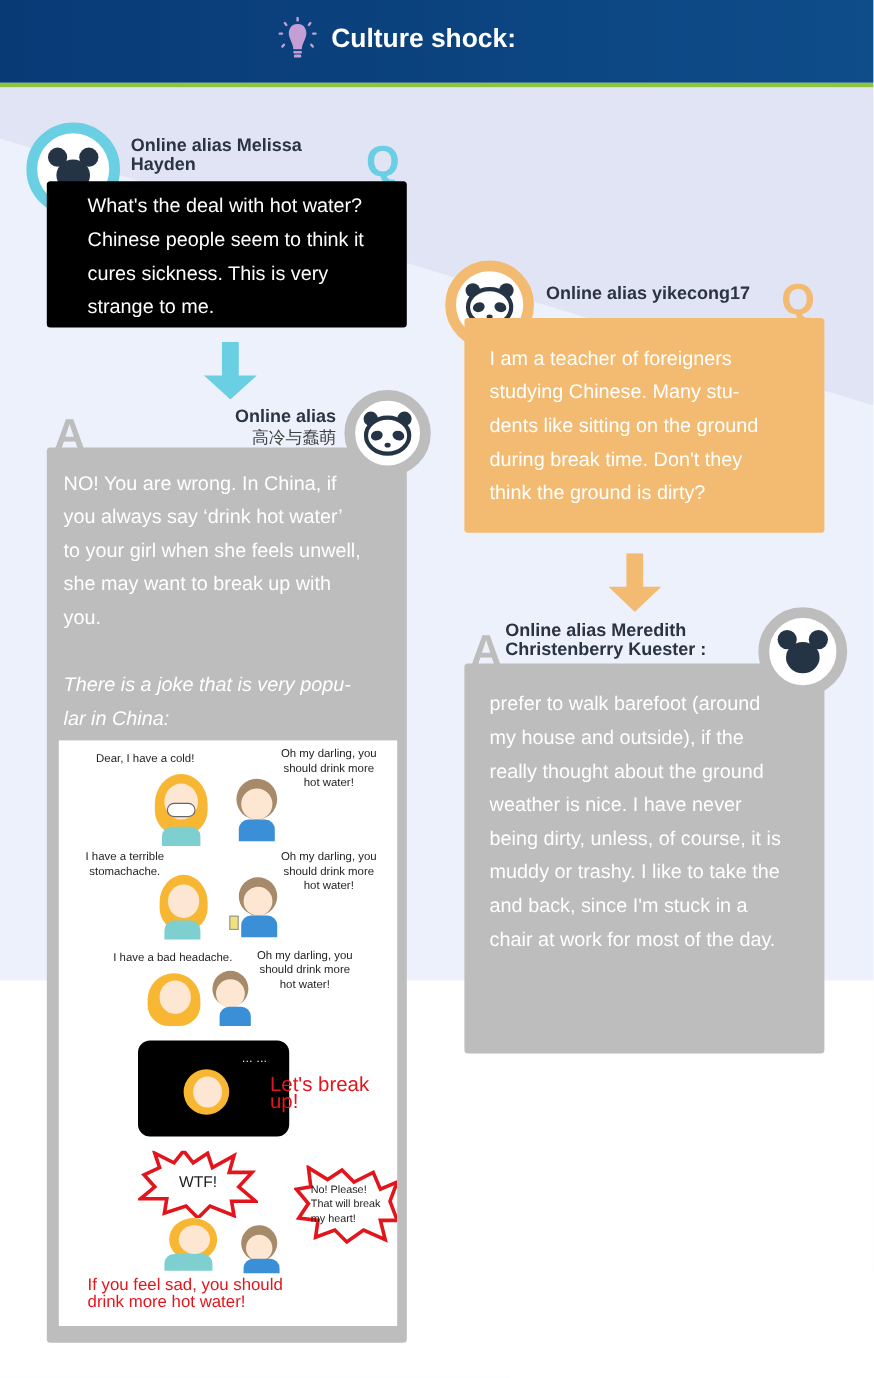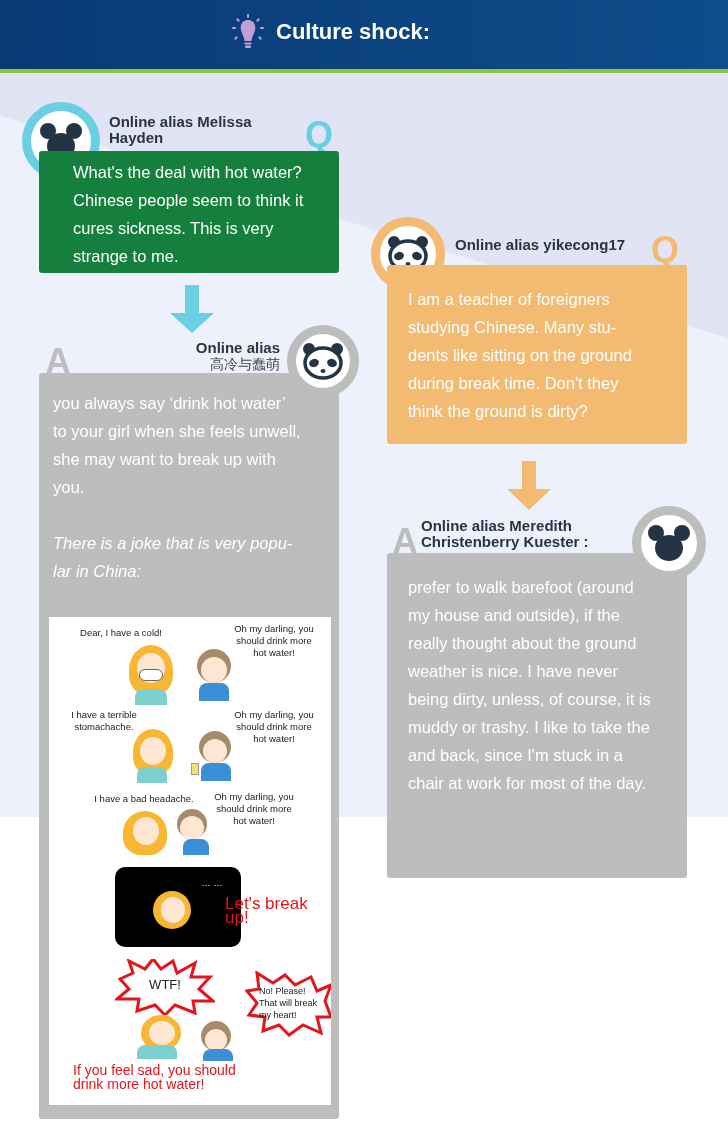--- a/index.html
+++ b/index.html
@@ -41,21 +41,21 @@
 
   .q-letter, .a-letter {
     position: absolute; font-weight: bold; font-size: 36px; line-height: 36px;
   }
   .q-letter { font-family: "Liberation Sans", sans-serif; }
   .a-letter { color: #bdbdbd; }
 
   .card {
     position: absolute; color: #ffffff; font-size: 16.5px; line-height: 28px; border-radius: 3px;
   }
-  .card-blue { background: #15803d; }
+  .card-blue { background: #000000; }
   .card-orange { background: #f3bb71; }
   .card-gray { background: #bdbdbd; }
   .card p { margin: 0; }
   .card .italic { font-style: italic; }
 
   .arrow { position: absolute; }
 
   
   .comic {
     position: absolute; left: 49px; top: 617px; width: 282px; height: 488px; background: #ffffff;
@@ -115,20 +115,21 @@
 <svg class="arrow" style="left:170px; top:285px; width:44px; height:48px;" viewBox="0 0 44 48">
   <path d="M15 0 H29 V28 H44 L22 48 L0 28 H15 Z" fill="#6bcfe4"></path>
 </svg>
 
 <div class="a-letter" style="left:45px; top:344px;">A</div>
 <div class="alias" style="left:150px; top:340px; text-align:right; width:130px;">
   <div>Online alias</div>
   <div class="alias-cn">高冷与蠢萌</div>
 </div>
 <div class="card card-gray" style="left:39px; top:373px; width:300px; height:746px; padding:16px 0 0 14px;">
+  <p>NO! You are wrong. In China, if</p>
   <p>you always say ‘drink hot water’</p>
   <p>to your girl when she feels unwell,</p>
   <p>she may want to break up with</p>
   <p>you.</p>
   <p style="height:28px;"></p>
   <p class="italic">There is a joke that is very popu-</p>
   <p class="italic">lar in China:</p>
 </div>
 <div class="avatar" style="left:287px; top:325px; border:9px solid #bdbdbd; width:72px; height:72px;">
   <svg viewBox="0 0 48 48">

